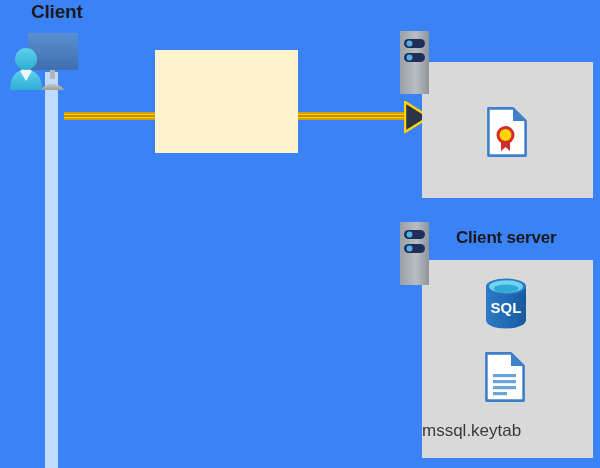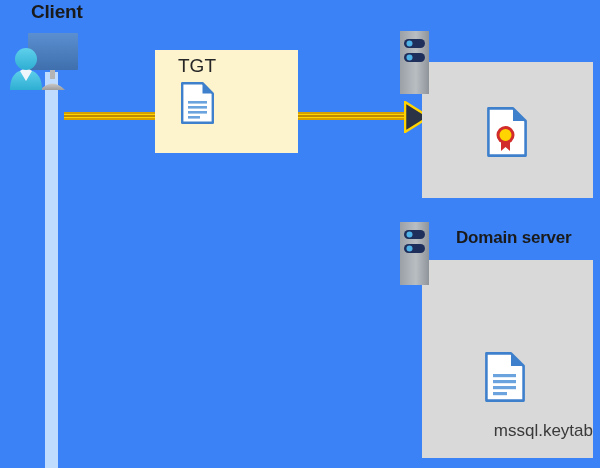--- a/index.html
+++ b/index.html
@@ -153,33 +153,20 @@
   <div class="arrow-seg" style="left:294px; top:112px; width:114px;"></div>
 
   <div id="arrow-head">
     <svg width="26" height="32" viewBox="0 0 26 32" xmlns="http://www.w3.org/2000/svg">
       <polygon points="1,1 25,16 1,31" fill="#2b3346" stroke="#ffd400" stroke-width="2.5"></polygon>
     </svg>
   </div>
 
   <div id="token-box"></div>
 
-  <div class="token-item" style="left:171px; top:56px;">
-    <span class="token-label">TGT</span>
-    <span class="icon-abs" style="left:10px; top:26px;">
-      <svg width="33" height="42" viewBox="0 0 33 42" xmlns="http://www.w3.org/2000/svg">
-        <path d="M1.2 1.2 H21.5 L31.8 11.5 V40.8 H1.2 Z" fill="#ffffff" stroke="#3f80cc" stroke-width="2.4" stroke-linejoin="round"></path>
-        <path d="M21.5 1.2 L31.8 11.5 H21.5 Z" fill="#3f80cc"></path>
-        <rect x="7" y="19" width="19" height="2.6" fill="#6aa3dd"></rect>
-        <rect x="7" y="24" width="19" height="2.6" fill="#6aa3dd"></rect>
-        <rect x="7" y="29" width="19" height="2.6" fill="#6aa3dd"></rect>
-        <rect x="7" y="34" width="12" height="2.6" fill="#6aa3dd"></rect>
-      </svg>
-    </span>
-  </div>
 
 
   <div class="gray-panel" style="left:422px; top:62px; width:171px; height:136px;"></div>
 
   <div class="server-rack" style="left:400px; top:31px;">
     <svg width="29" height="63" viewBox="0 0 29 63" xmlns="http://www.w3.org/2000/svg">
       <defs>
         <linearGradient id="rackGrad1" x1="0" y1="0" x2="1" y2="0">
           <stop offset="0%" stop-color="#9aa0a6"></stop>
           <stop offset="55%" stop-color="#b9bec3"></stop>
@@ -219,29 +206,45 @@
         </linearGradient>
       </defs>
       <rect x="0" y="0" width="29" height="63" fill="url(#rackGrad2)"></rect>
       <rect x="4" y="8" width="21" height="9" rx="4.5" fill="#1f2f5c"></rect>
       <circle cx="9.5" cy="12.5" r="3" fill="#4fb3e8"></circle>
       <rect x="4" y="22" width="21" height="9" rx="4.5" fill="#1f2f5c"></rect>
       <circle cx="9.5" cy="26.5" r="3" fill="#4fb3e8"></circle>
     </svg>
   </div>
 
-  <div class="title-bold" style="left:456px; top:228px; font-size:17px;">Domain server</div>
-
+  <div class="title-bold" style="left:456px; top:228px; font-size:17px;">Client server</div>
+
+  <span class="icon-abs" style="left:483px; top:277px;">
+    <svg width="46" height="52" viewBox="0 0 46 52" xmlns="http://www.w3.org/2000/svg">
+      <defs>
+        <linearGradient id="dbGrad" x1="0" y1="0" x2="1" y2="0">
+          <stop offset="0%" stop-color="#2f7ac4"></stop>
+          <stop offset="55%" stop-color="#1f69b5"></stop>
+          <stop offset="100%" stop-color="#18599c"></stop>
+        </linearGradient>
+      </defs>
+      <path d="M3 9 H43 V43 C43 48 34 51.5 23 51.5 C12 51.5 3 48 3 43 Z" fill="url(#dbGrad)"></path>
+      <ellipse cx="23" cy="9.5" rx="20" ry="8" fill="#2f7ac4"></ellipse>
+      <ellipse cx="23" cy="9.5" rx="17" ry="6.2" fill="#6fd4ef"></ellipse>
+      <ellipse cx="23" cy="11.5" rx="12.5" ry="4" fill="#2fa9d6"></ellipse>
+      <text x="23" y="36" text-anchor="middle" font-family="Liberation Sans, sans-serif" font-size="15" font-weight="bold" fill="#ffffff">SQL</text>
+    </svg>
+  </span>
 
   <span class="icon-abs" style="left:485px; top:352px;">
     <svg width="40" height="50" viewBox="0 0 40 50" xmlns="http://www.w3.org/2000/svg">
       <path d="M1.4 1.4 H26 L38.6 14 V48.6 H1.4 Z" fill="#ffffff" stroke="#3f80cc" stroke-width="2.6" stroke-linejoin="round"></path>
       <path d="M26 1.4 L38.6 14 H26 Z" fill="#3f80cc"></path>
       <rect x="8" y="22" width="23" height="3.2" fill="#6aa3dd"></rect>
       <rect x="8" y="28" width="23" height="3.2" fill="#6aa3dd"></rect>
       <rect x="8" y="34" width="23" height="3.2" fill="#6aa3dd"></rect>
       <rect x="8" y="40" width="14" height="3.2" fill="#6aa3dd"></rect>
     </svg>
   </span>
 
-  <div class="label-plain" style="left:422px; top:421px; width:171px; text-align:right; font-size:17px;">mssql.keytab</div>
+  <div class="label-plain" style="left:422px; top:421px; width:171px; text-align:left; font-size:17px;">mssql.keytab</div>
 
 </div>
 
 </body></html>

